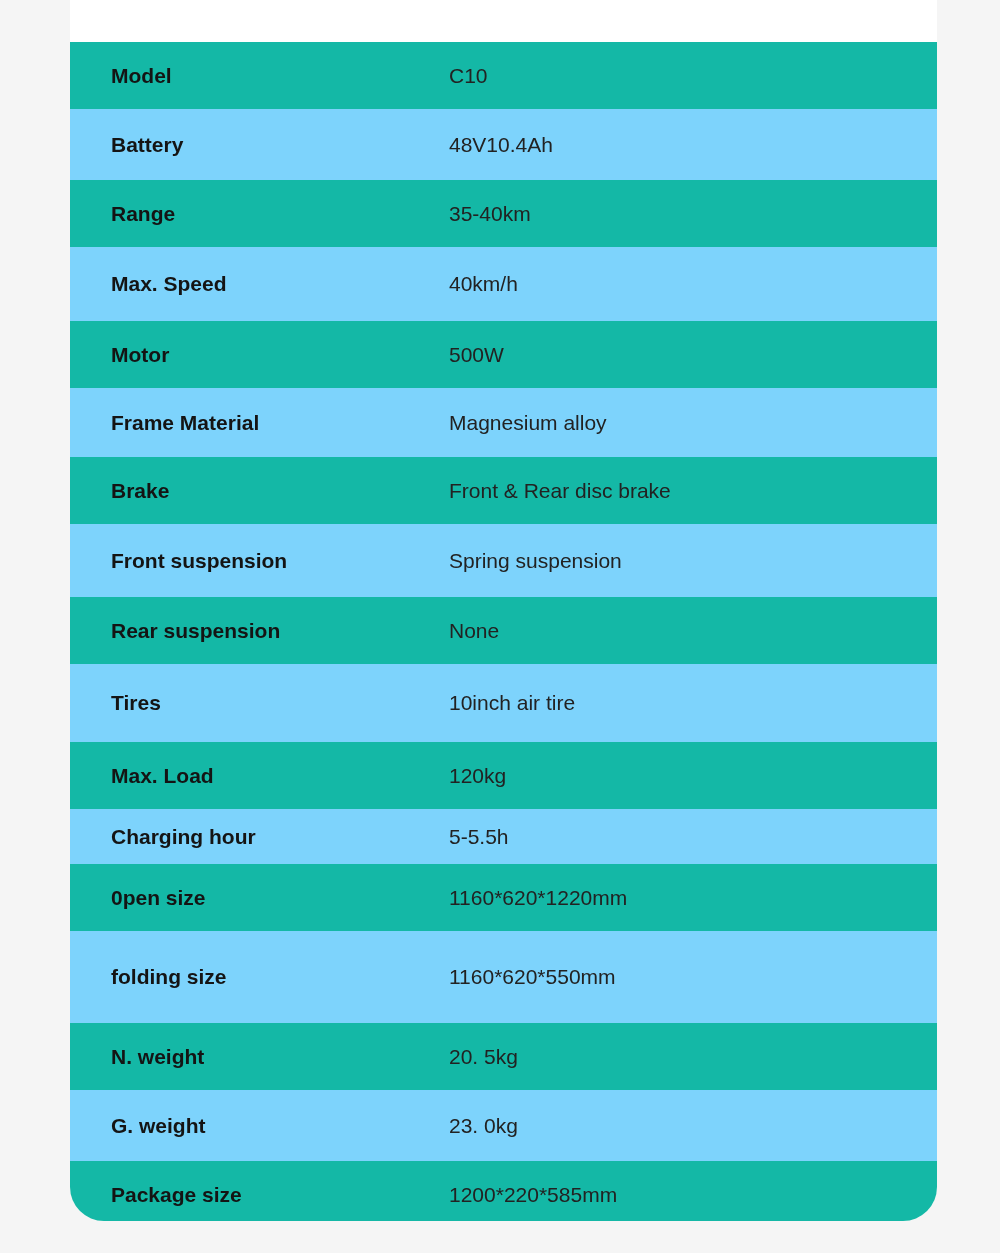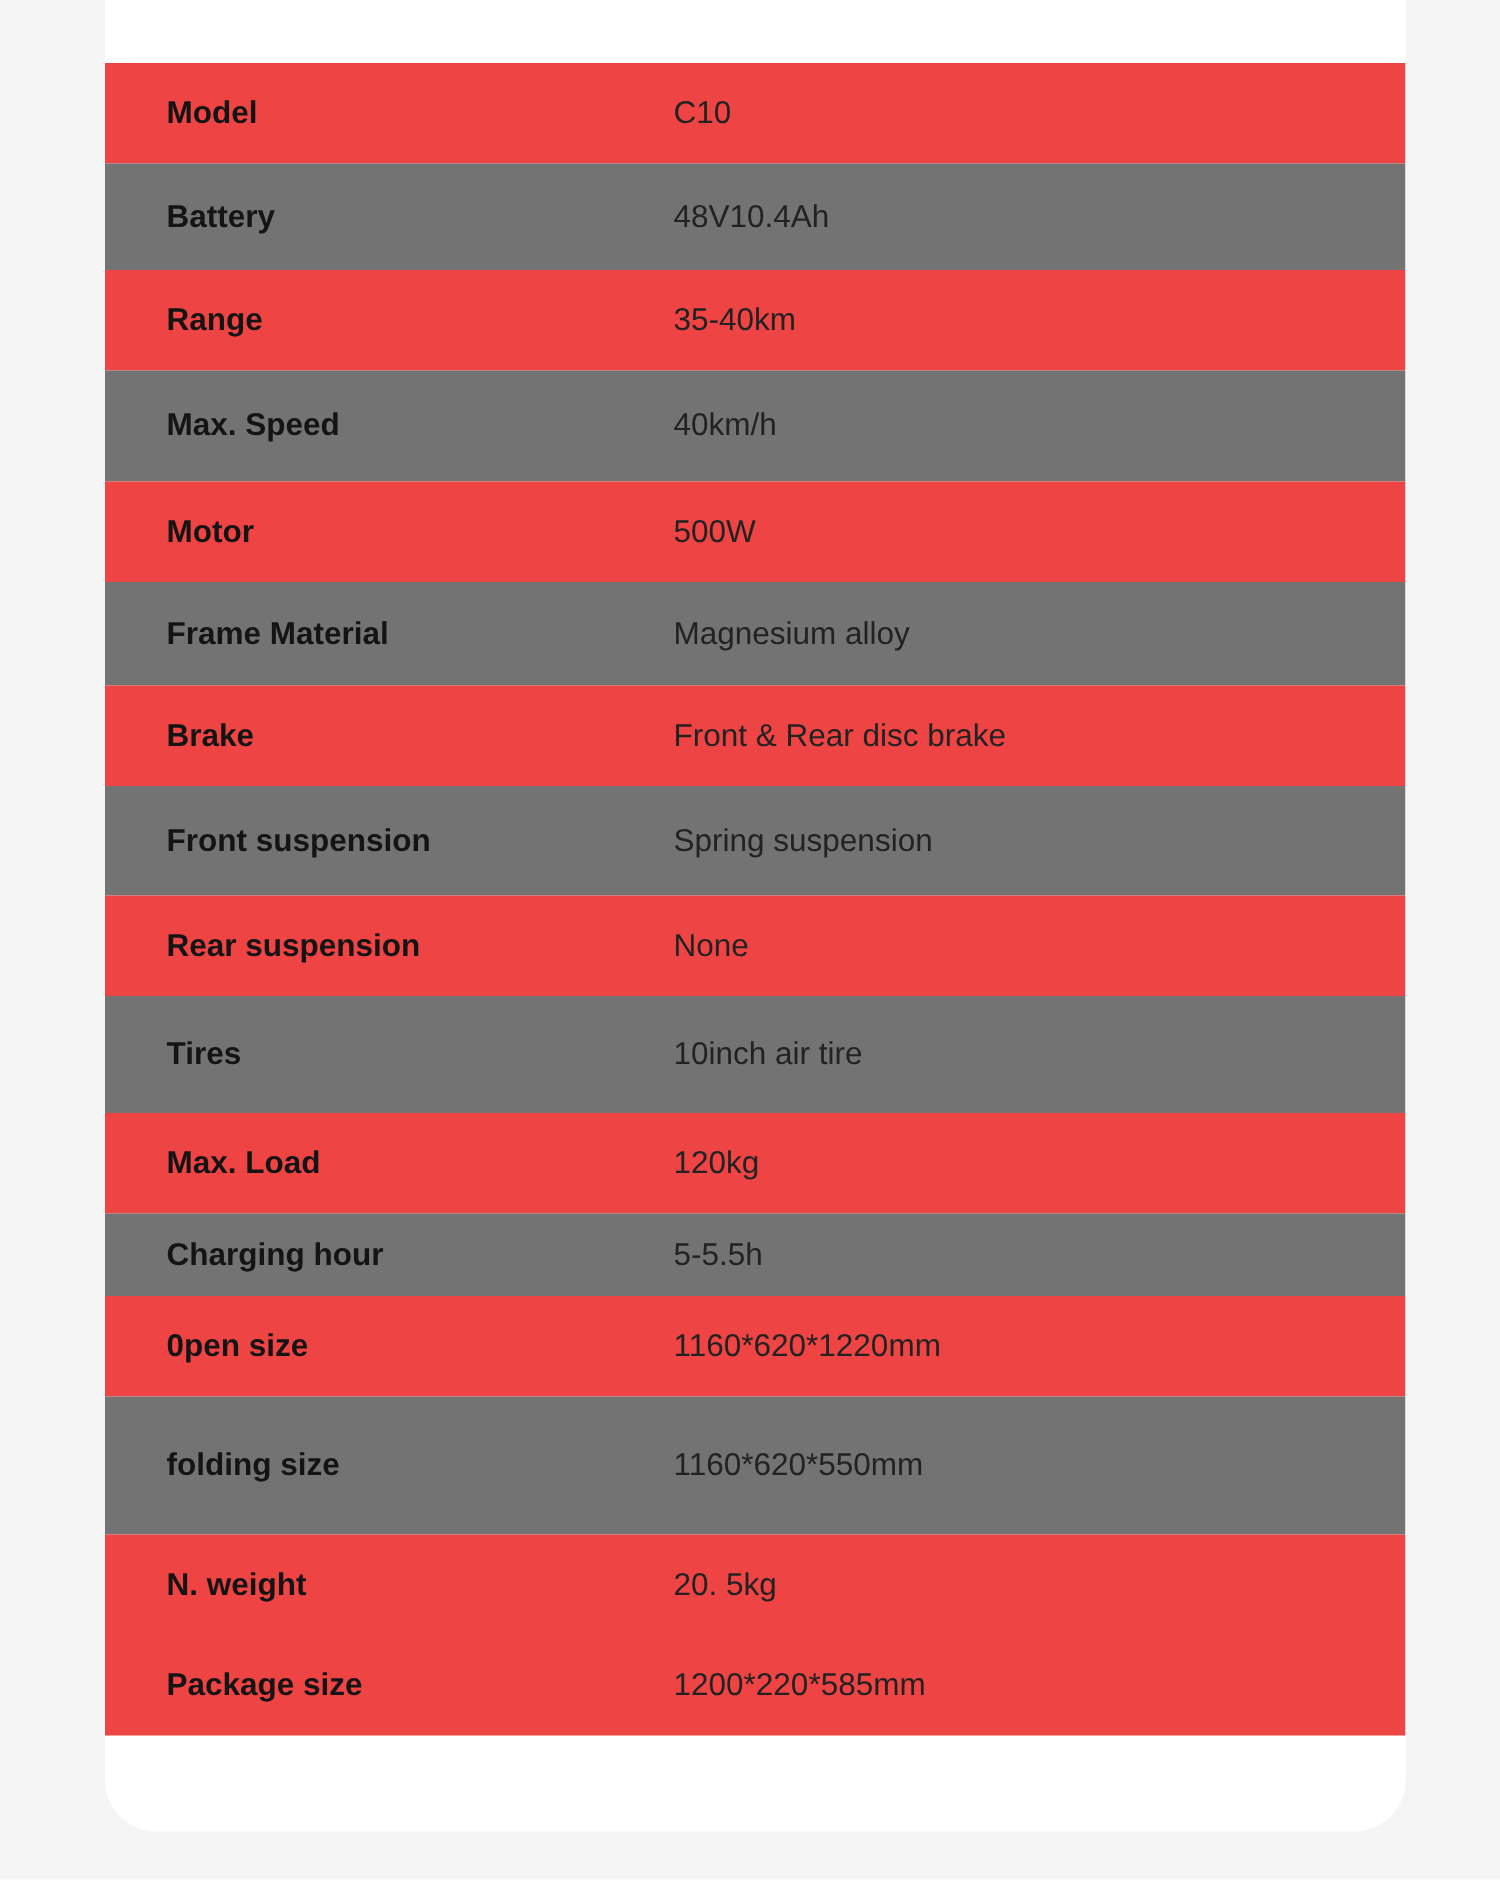--- a/index.html
+++ b/index.html
@@ -13,22 +13,22 @@
     position: absolute; left: 70px; top: 0; width: 867px; height: 1221px;
     background: #ffffff;
     border-radius: 0 0 34px 34px;
     overflow: hidden;
   }
   .spacer { height: 42px; background: #ffffff; }
   .row {
     position: relative; display: flex; align-items: center;
     font-size: 21px; color: #1a1a1a;
   }
-  .row.g { background: #ef4444; height: 67px; }
-  .row.w { background: #737373; height: 72px; }
+  .row.g { background: #14b8a6; height: 67px; }
+  .row.w { background: #7dd3fc; height: 72px; }
   .row.w.t { height: 71px; }
   .row.w.l { height: 74px; }
   .label { position: absolute; left: 41px; font-weight: bold; color: #141414; }
   .value { position: absolute; left: 379px; color: #222222; }
 </style>
 </head>
 <body>
 
 <div class="card">
   <div class="spacer"></div>
@@ -86,17 +86,21 @@
     <span class="value">1160*620*1220mm</span>
   </div>
   <div class="row w" style="height:92px">
     <span class="label">folding size</span>
     <span class="value">1160*620*550mm</span>
   </div>
   <div class="row g">
     <span class="label">N. weight</span>
     <span class="value">20. 5kg</span>
   </div>
+  <div class="row w" style="height:71px">
+    <span class="label">G. weight</span>
+    <span class="value">23. 0kg</span>
+  </div>
   <div class="row g">
     <span class="label">Package size</span>
     <span class="value">1200*220*585mm</span>
   </div>
 </div>
 
 </body></html>

